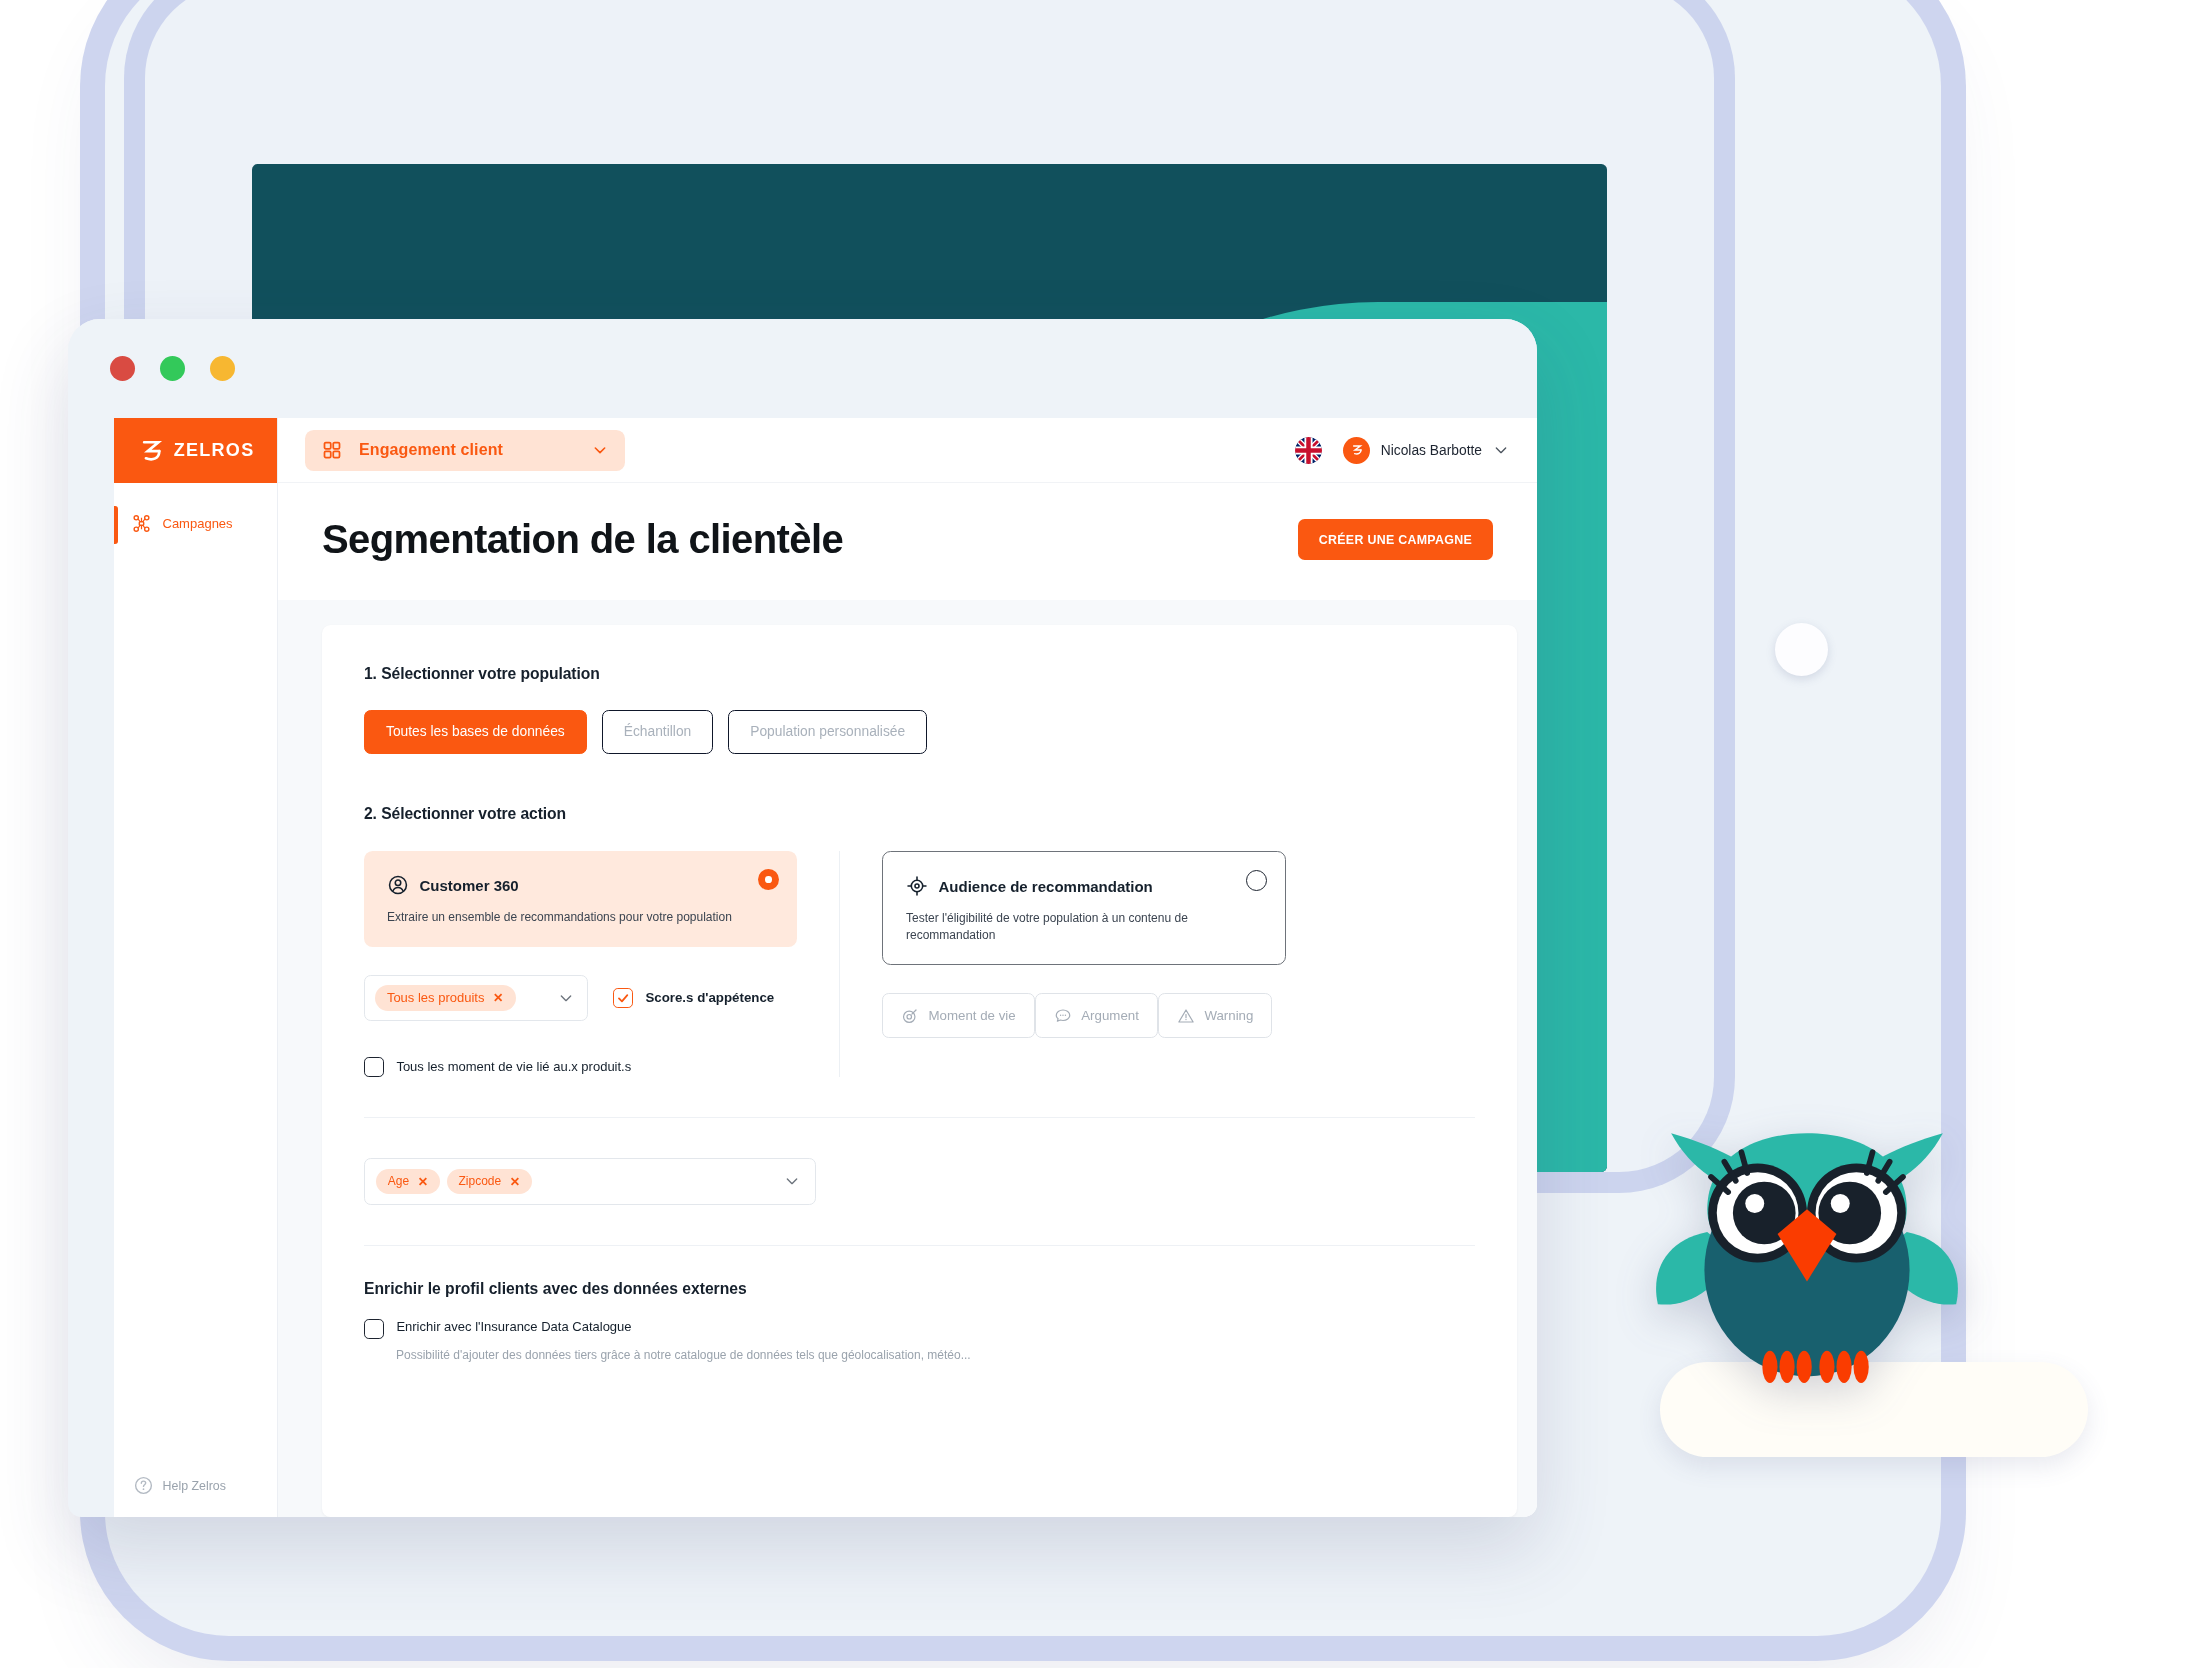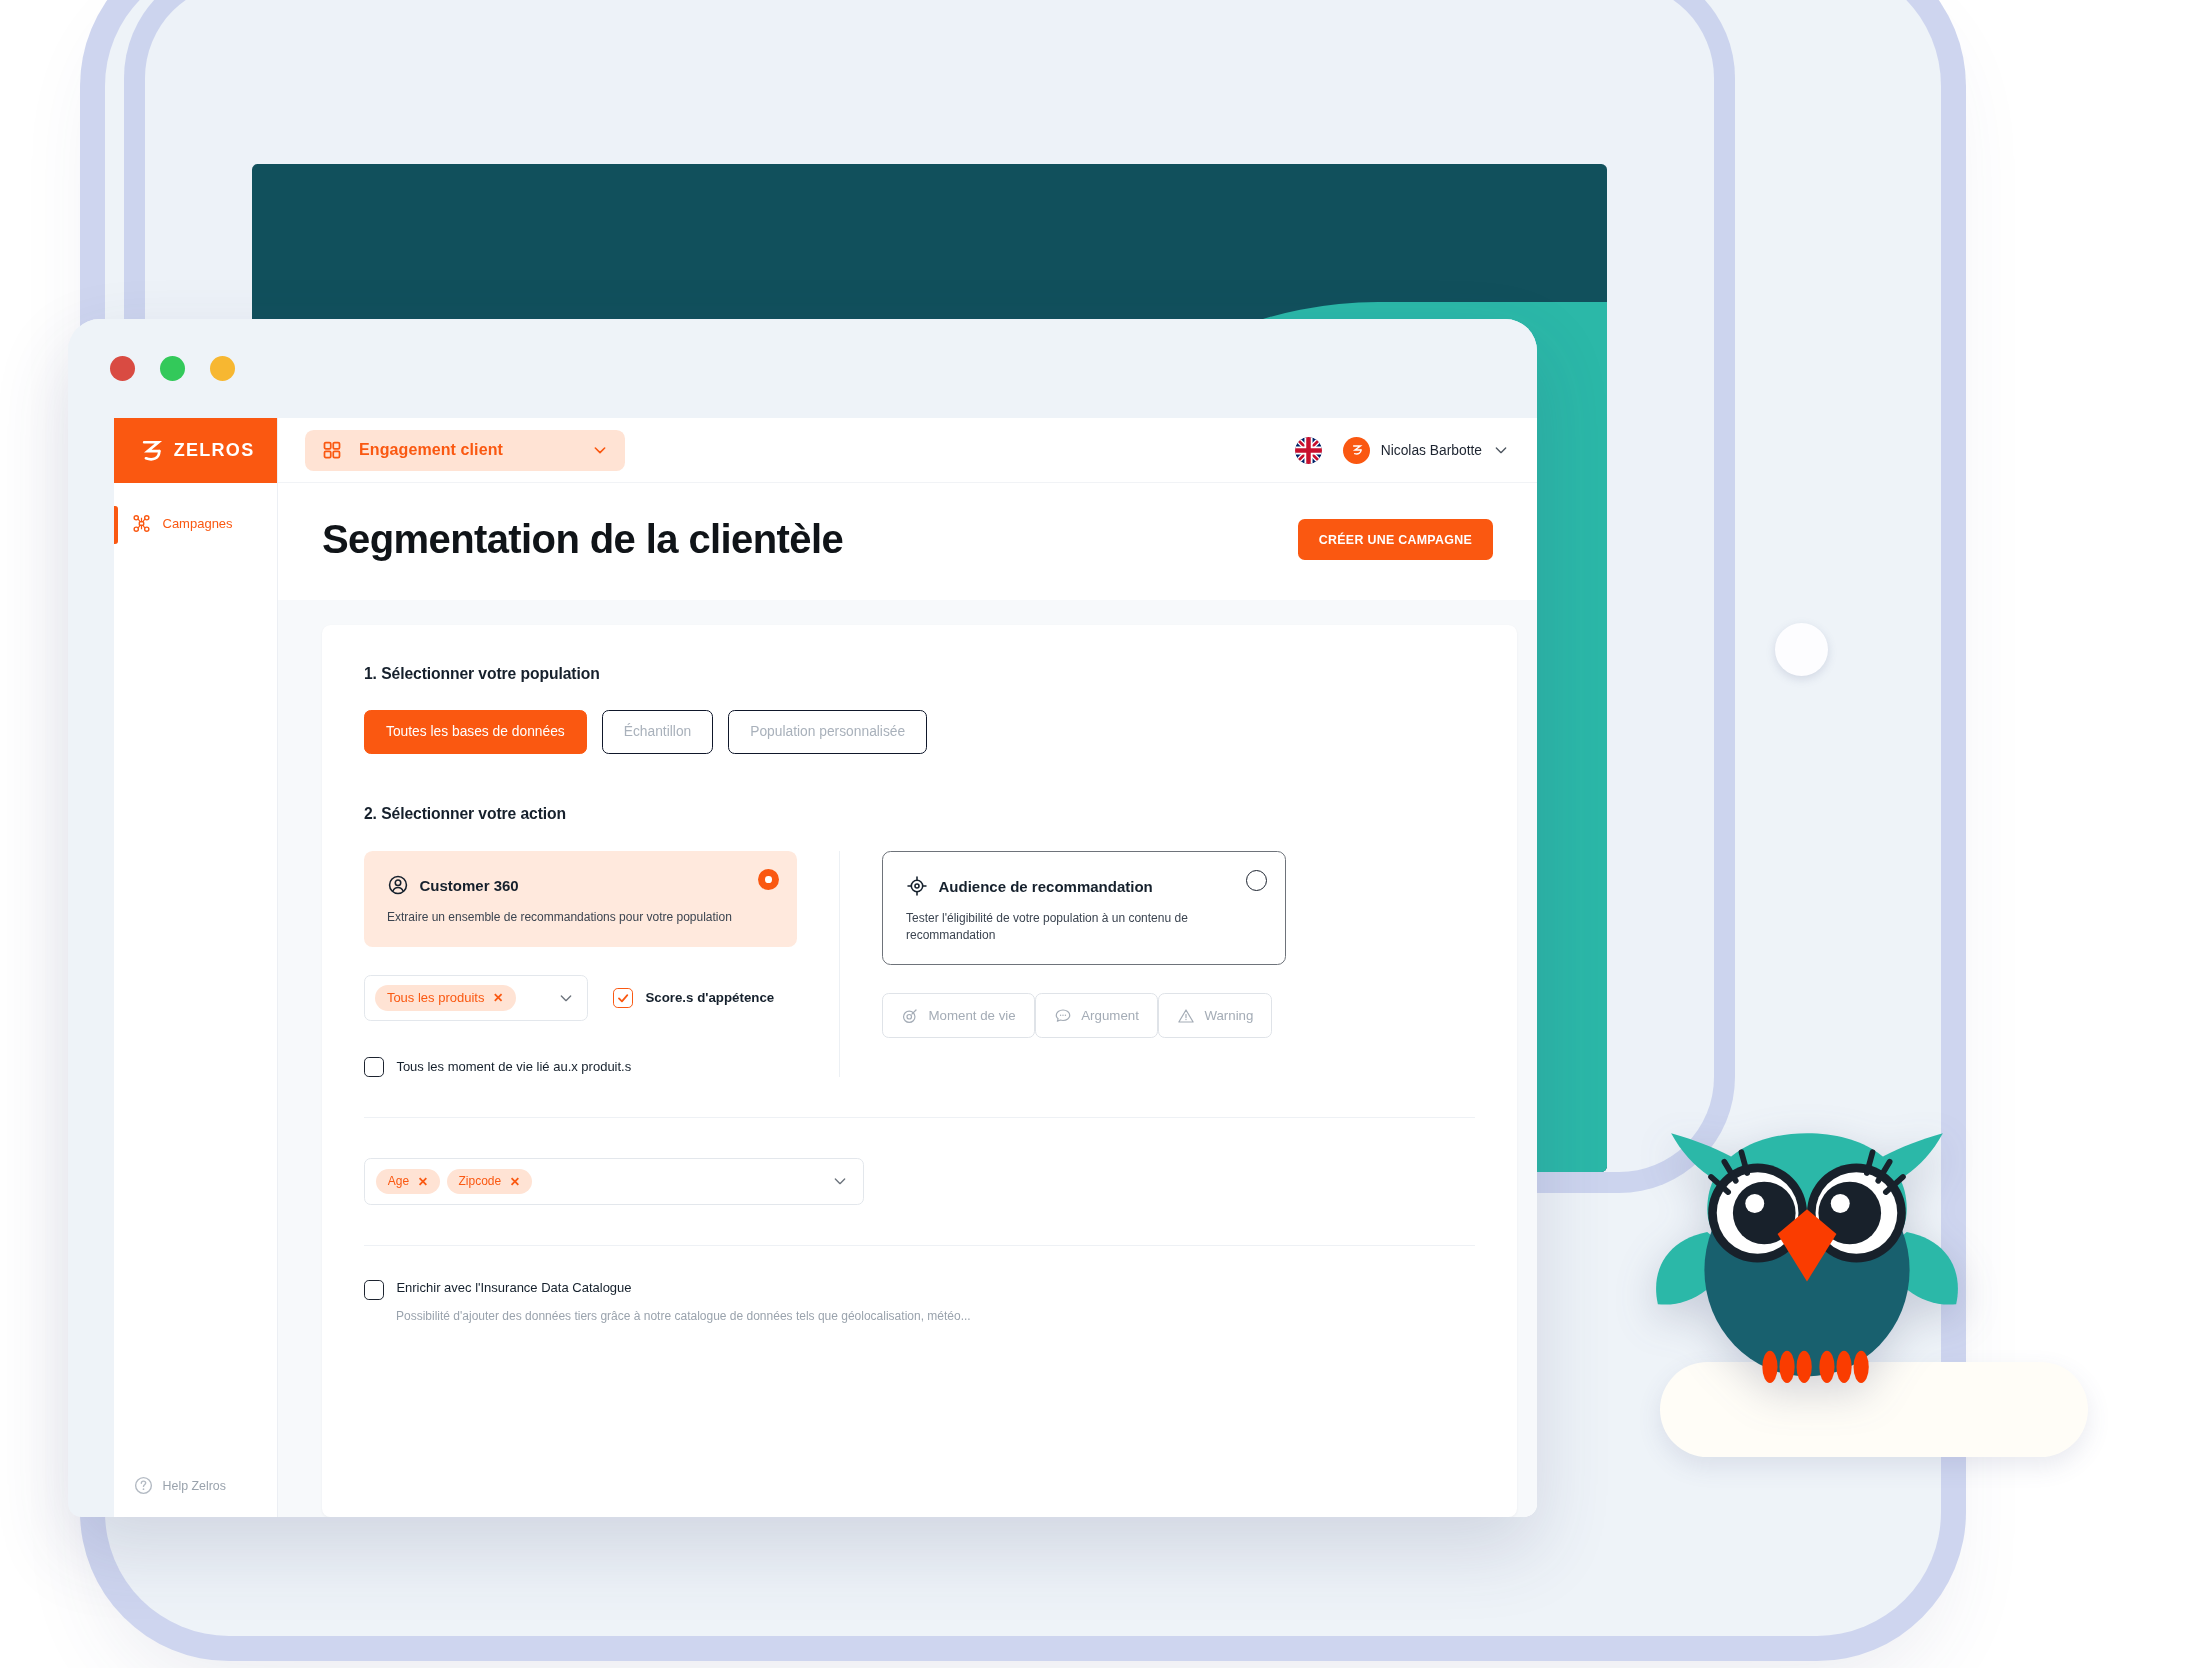--- a/index.html
+++ b/index.html
@@ -376,21 +376,21 @@
   .divider { height: 1px; background: #eef1f5; margin: 40px 0 0 0; }
 
   
   .step3 { margin-top: 40px; }
   .tagfield {
     margin-top: 27px;
     display: flex; align-items: center;
     border: 1px solid #e3e7ec;
     border-radius: 6.7px;
     padding: 10.5px 15px 10.5px 11.4px;
-    width: 500px;
+    width: 452px;
     background: #ffffff;
   }
 
   
   .enrich { margin-top: 34px; }
   .enrich-title { font-size: 15.7px; font-weight: 700; color: #16202c; }
   .enrich-check { margin-top: 21px; display: flex; align-items: flex-start; gap: 12.4px; }
   .enrich-sub { margin-top: 8.6px; font-size: 12px; color: #9aa3ad; margin-left: 32px; }
 
   .chev { width: 16px; height: 16px; flex-shrink: 0; }
@@ -663,20 +663,21 @@
                   </span>
                 </div>
                 <svg class="chev" viewBox="0 0 24 24">
                   <path d="M5 9 L12 16 L19 9" fill="none" stroke="#6c737c" stroke-width="2" stroke-linecap="round" stroke-linejoin="round"></path>
                 </svg>
               </div>
               <div class="divider"></div>
             </section>
 
             <section class="enrich">
+              <h2 class="enrich-title">Enrichir le profil clients avec des données externes</h2>
               <label class="enrich-check">
                 <span class="cbox"></span>
                 <span class="check-label reg">Enrichir avec l'Insurance Data Catalogue</span>
               </label>
               <p class="enrich-sub">Possibilité d'ajouter des données tiers grâce à notre catalogue de données tels que géolocalisation, météo...</p>
             </section>
 
           </div>
         </div>
 

